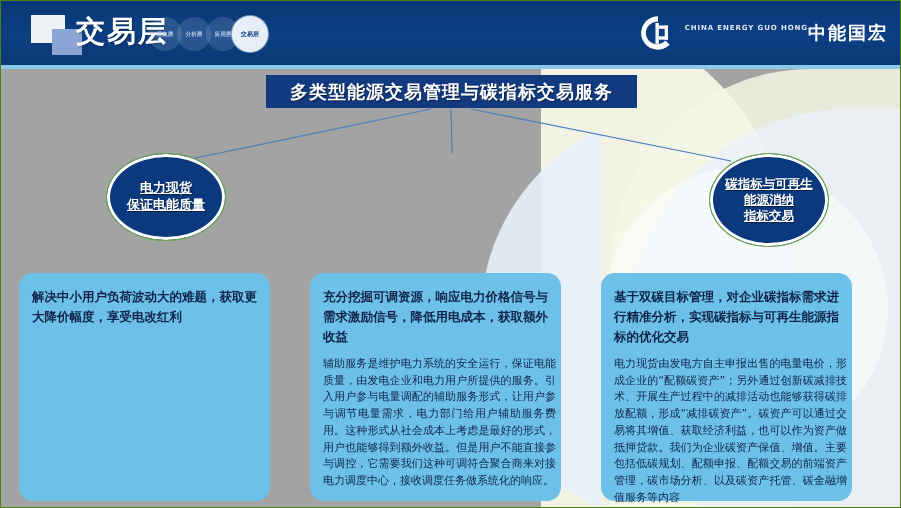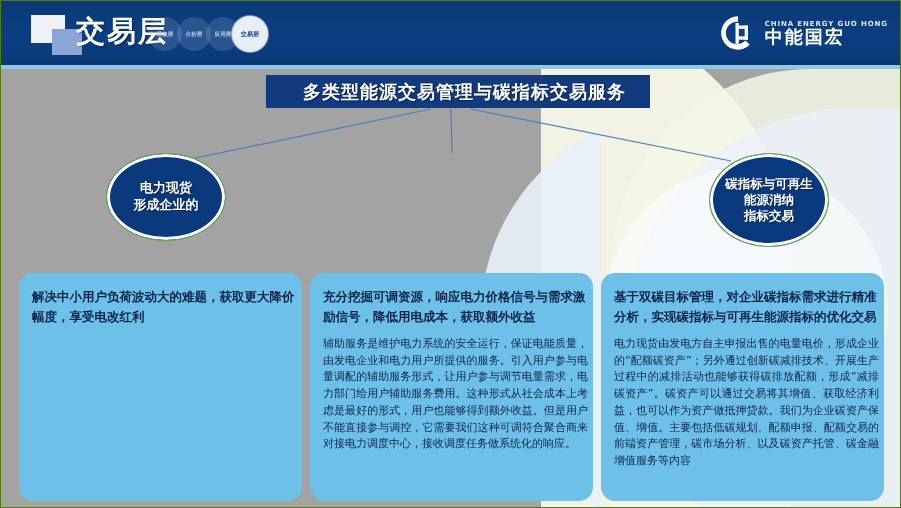--- a/index.html
+++ b/index.html
@@ -45,68 +45,68 @@
   .bubble.b0{left:0px;}
   .bubble.b1{left:29px;}
   .bubble.b2{left:58px;}
   .bubble.active{
     left:84px;width:36px;height:36px;top:-1px;
     background:#e7eef8;color:#0b3a7a;font-size:6px;
     box-shadow:0 0 0 1px rgba(255,255,255,.45);
   }
   .corp-logo{position:absolute;right:14px;top:8px;height:48px;display:flex;align-items:center;gap:7px;}
   .corp-mark{width:40px;height:40px;flex:0 0 40px;}
-  .corp-text{display:flex;flex-direction:column;justify-content:center;}
+  .corp-text{display:flex;flex-direction:row;justify-content:center;}
   .corp-en{color:#dfe7f3;font-size:7px;letter-spacing:.9px;font-weight:bold;white-space:nowrap;}
   .corp-cn{color:#ffffff;font-size:18px;font-weight:bold;letter-spacing:2px;line-height:1.05;white-space:nowrap;}
   .header-underline{position:absolute;left:0;top:64px;width:901px;height:4px;background:#8cc8e8;}
 
   
   .bg-decor{position:absolute;left:0;top:68px;width:901px;height:440px;overflow:hidden;z-index:0;}
 
   
   .connectors{position:absolute;left:0;top:0;width:901px;height:508px;z-index:1;}
 
   
   .title-banner{
     position:absolute;left:265px;top:74px;width:371px;height:33px;
     background:#123a7f;
     display:flex;align-items:center;justify-content:center;
     z-index:3;
-    padding-left:13px;
   }
   .title-banner span{
     color:#ffffff;font-size:18px;font-weight:bold;letter-spacing:1px;
     text-shadow:1px 1px 1px rgba(0,0,0,.4);white-space:nowrap;
   }
 
   
   .node{
     position:absolute;border-radius:50%;
     background:#0a3a7d;
     border:1.5px solid #6aa84f;
     box-shadow:inset 0 0 0 3px #ffffff;
     display:flex;align-items:center;justify-content:center;
     text-align:center;z-index:4;
   }
   .node span{
     color:#ffffff;font-weight:bold;line-height:1.28;
     text-shadow:1px 1px 1px rgba(0,0,0,.4);
     display:block;
+    text-decoration:underline;
   }
   .node-0{left:105px;top:152px;width:118px;height:86px;}
   .node-0 span{font-size:13px;}
   .node-1{left:392px;top:152px;width:118px;height:86px;}
   .node-1 span{font-size:13px;}
   .node-2{left:708px;top:152px;width:118px;height:92px;}
   .node-2 span{font-size:12.5px;}
 
   
   .card{
-    position:absolute;top:272px;width:283px;height:228px;
+    position:absolute;top:272px;width:251px;height:228px;
     background:#6dc0e8;
     border-radius:14px;
     box-sizing:border-box;
     padding:14px 5px 10px 13px;
     z-index:3;
   }
   .card-0{left:18px;}
   .card-1{left:309px;}
   .card-2{left:600px;}
   .card-head{
@@ -169,21 +169,21 @@
     <line x1="470" y1="108" x2="730" y2="160" stroke="#4a7fbf" stroke-width="1.2"></line>
   </svg>
 
   <div class="title-banner">
     <span>多类型能源交易管理与碳指标交易服务</span>
   </div>
 
   <div class="node node-0">
     <span>
         <div>电力现货</div>
-        <div>形成企业的</div>
+        <div>保证电能质量</div>
       </span>
   </div>
   <div class="node node-2">
     <span>
         <div>碳指标与可再生</div>
         <div>能源消纳</div>
         <div>指标交易</div>
       </span>
   </div>
 

